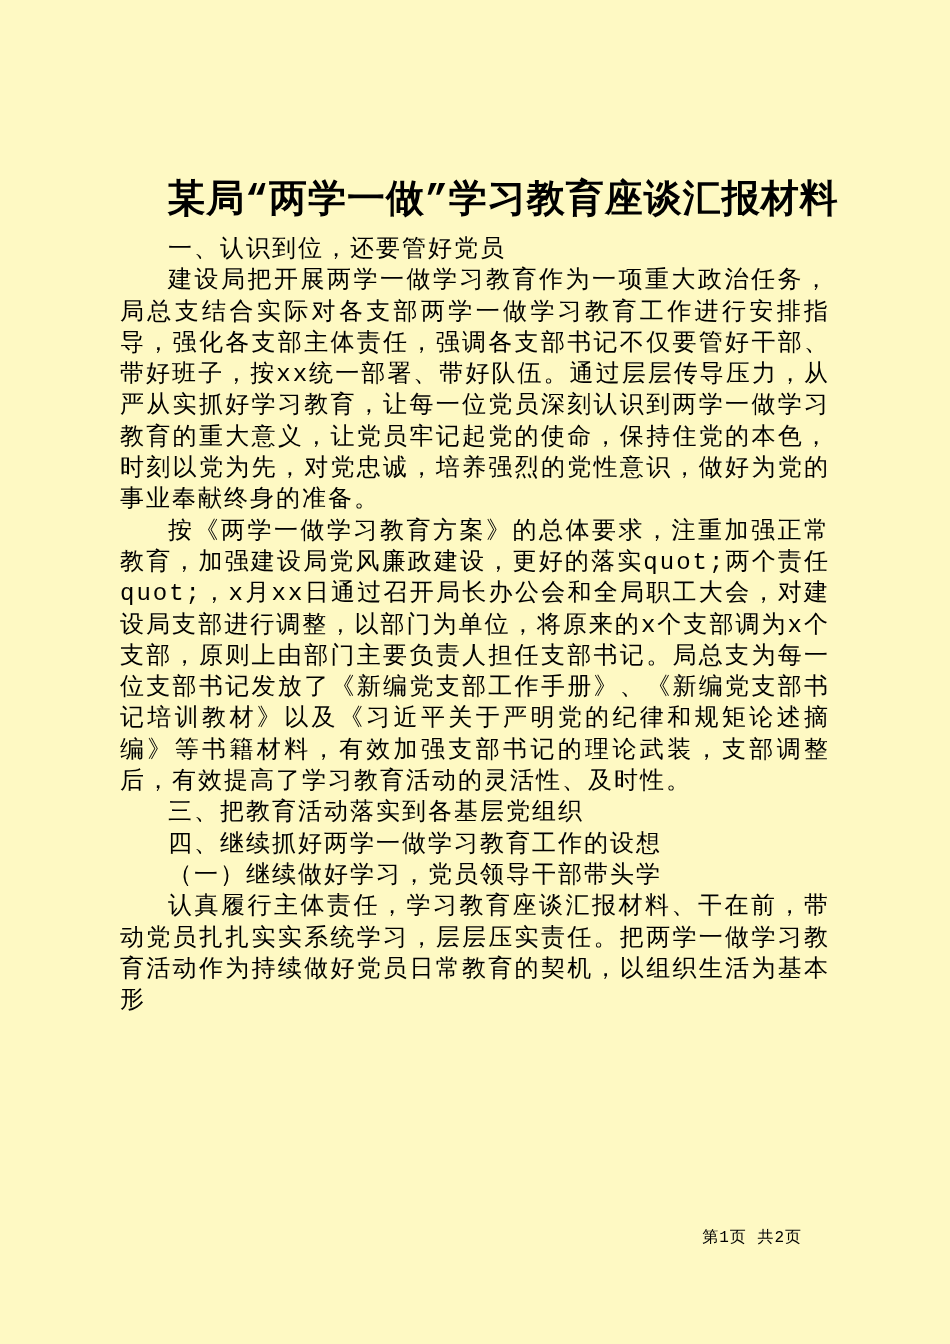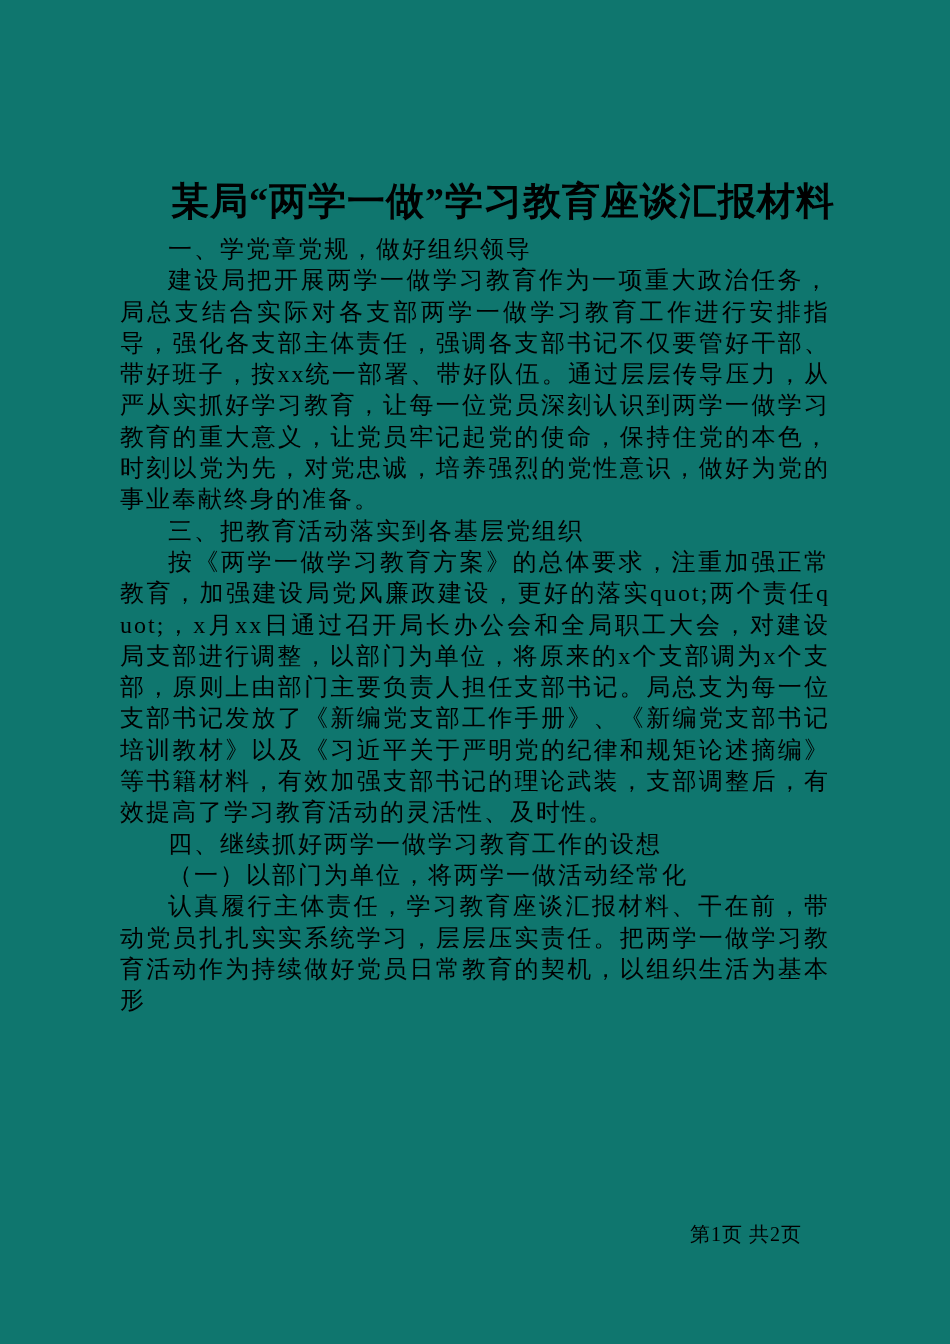--- a/index.html
+++ b/index.html
@@ -8,22 +8,23 @@
     width: 950px;
     height: 1344px;
     position: relative;
     overflow: hidden;
     color: #000000;
     font-family: "Liberation Serif", "DejaVu Serif", serif;
   }
   .doc-page {
     position: absolute;
     inset: 0;
-    background: #0f766e;
+    background: #fef9c3;
     padding: 180px 64px 0 120px;
+    font-family: Liberation Mono, monospace;
   }
   .doc-title {
     font-size: 38px;
     line-height: 42px;
     font-weight: bold;
     text-align: center;
     letter-spacing: 1px;
     margin-bottom: 12px;
     white-space: nowrap;
   }
@@ -35,39 +36,39 @@
     line-height: 31.3px;
     letter-spacing: 2px;
     text-align: justify;
     text-indent: 2em;
     word-break: break-all;
   }
   .doc-footer {
     position: absolute;
     right: 148px;
     bottom: 96px;
-    font-size: 20px;
+    font-size: 16px;
     letter-spacing: 1px;
     color: #000000;
   }
 </style>
 </head>
 <body>
 
 <div class="doc-page">
 
   <h1 class="doc-title">某局“两学一做”学习教育座谈汇报材料</h1>
 
   <main class="doc-body">
-    <p class="doc-paragraph">一、学党章党规，做好组织领导</p>
+    <p class="doc-paragraph">一、认识到位，还要管好党员</p>
     <p class="doc-paragraph">建设局把开展两学一做学习教育作为一项重大政治任务，局总支结合实际对各支部两学一做学习教育工作进行安排指导，强化各支部主体责任，强调各支部书记不仅要管好干部、带好班子，按xx统一部署、带好队伍。通过层层传导压力，从严从实抓好学习教育，让每一位党员深刻认识到两学一做学习教育的重大意义，让党员牢记起党的使命，保持住党的本色，时刻以党为先，对党忠诚，培养强烈的党性意识，做好为党的事业奉献终身的准备。</p>
+    <p class="doc-paragraph">按《两学一做学习教育方案》的总体要求，注重加强正常教育，加强建设局党风廉政建设，更好的落实quot;两个责任quot;，x月xx日通过召开局长办公会和全局职工大会，对建设局支部进行调整，以部门为单位，将原来的x个支部调为x个支部，原则上由部门主要负责人担任支部书记。局总支为每一位支部书记发放了《新编党支部工作手册》、《新编党支部书记培训教材》以及《习近平关于严明党的纪律和规矩论述摘编》等书籍材料，有效加强支部书记的理论武装，支部调整后，有效提高了学习教育活动的灵活性、及时性。</p>
     <p class="doc-paragraph">三、把教育活动落实到各基层党组织</p>
-    <p class="doc-paragraph">按《两学一做学习教育方案》的总体要求，注重加强正常教育，加强建设局党风廉政建设，更好的落实quot;两个责任quot;，x月xx日通过召开局长办公会和全局职工大会，对建设局支部进行调整，以部门为单位，将原来的x个支部调为x个支部，原则上由部门主要负责人担任支部书记。局总支为每一位支部书记发放了《新编党支部工作手册》、《新编党支部书记培训教材》以及《习近平关于严明党的纪律和规矩论述摘编》等书籍材料，有效加强支部书记的理论武装，支部调整后，有效提高了学习教育活动的灵活性、及时性。</p>
     <p class="doc-paragraph">四、继续抓好两学一做学习教育工作的设想</p>
-    <p class="doc-paragraph">（一）以部门为单位，将两学一做活动经常化</p>
+    <p class="doc-paragraph">（一）继续做好学习，党员领导干部带头学</p>
     <p class="doc-paragraph">认真履行主体责任，学习教育座谈汇报材料、干在前，带动党员扎扎实实系统学习，层层压实责任。把两学一做学习教育活动作为持续做好党员日常教育的契机，以组织生活为基本形</p>
   </main>
 
   <div class="doc-footer">
     <span>第1页 共2页</span>
   </div>
 
 </div>
 
 </body></html>

